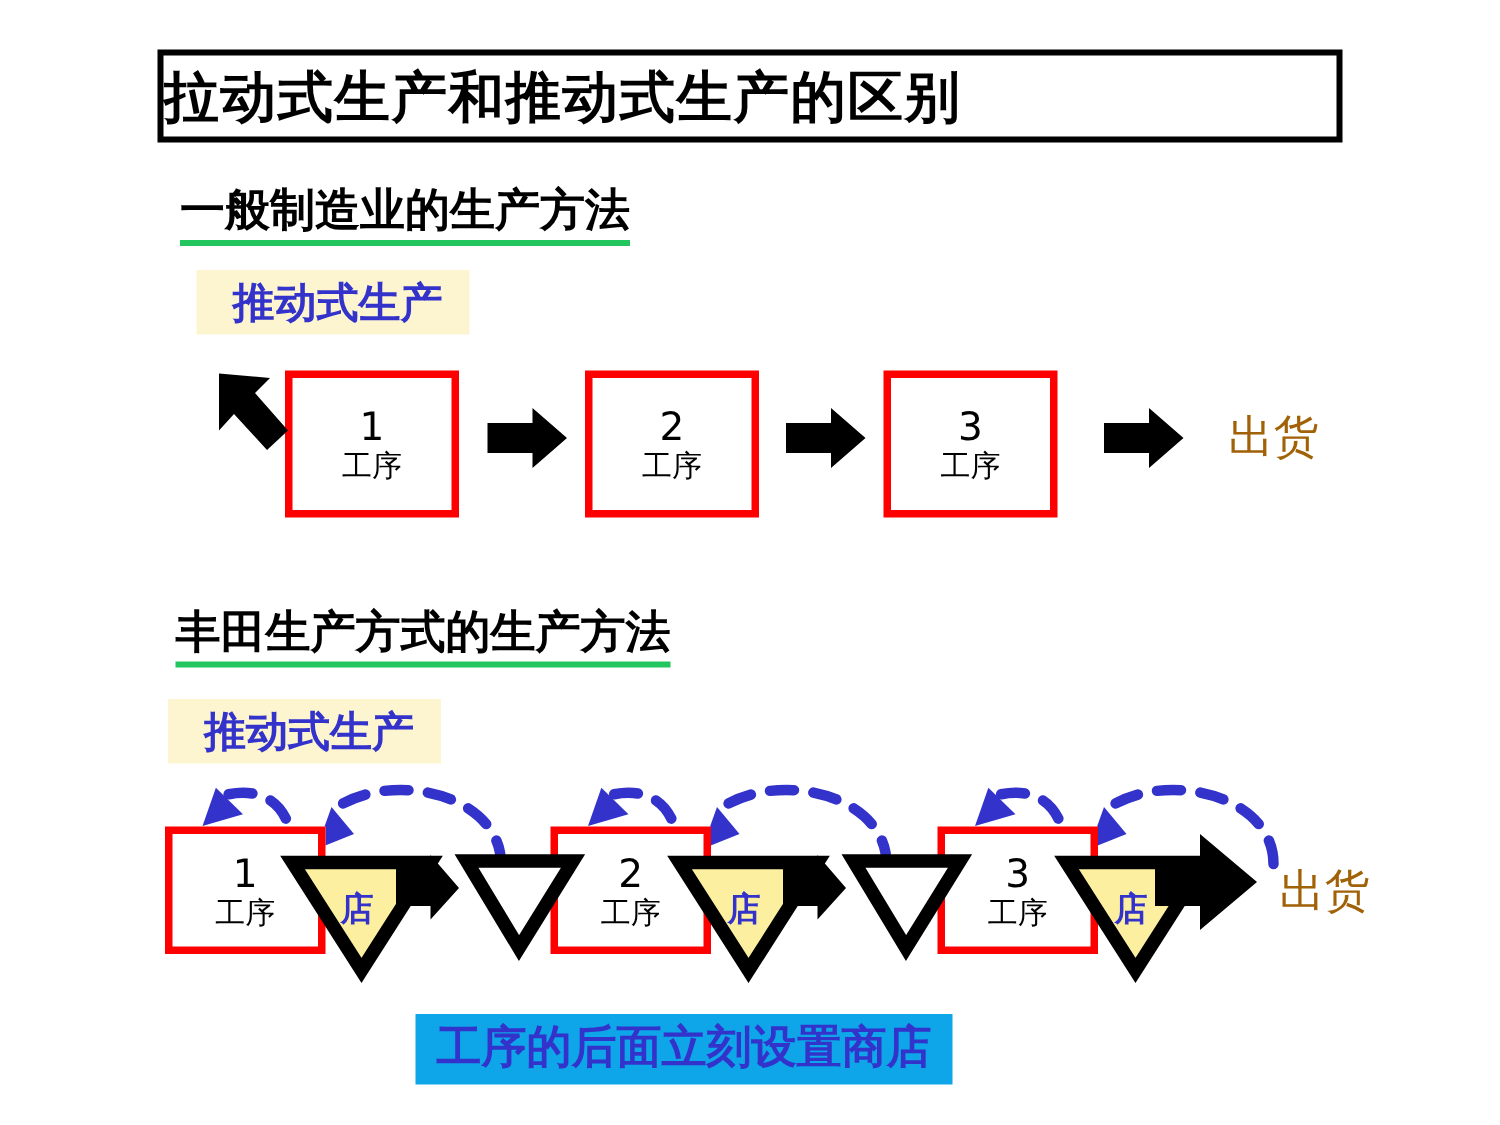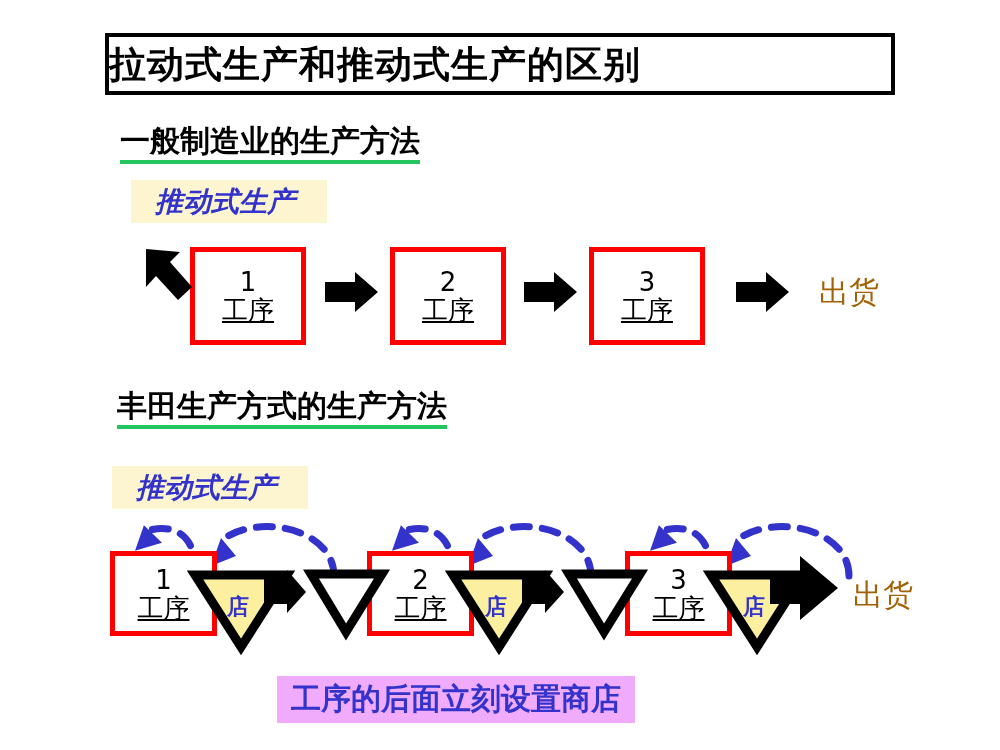--- a/index.html
+++ b/index.html
@@ -42,42 +42,41 @@
     position: absolute;
     font-size: 30px;
     font-weight: bold;
     color: #000000;
     white-space: nowrap;
     border-bottom: 4px solid #22c55e;
     padding-bottom: 1px;
     line-height: 1.15;
   }
   #heading-push { left: 120px; top: 124px; }
-  #heading-pull { left: 117px; top: 389px; }
+  #heading-pull { left: 117px; top: 405px; }
 
   
   .hl-label {
     position: absolute;
     background: #fcf5cf;
     color: #3333cc;
     font-size: 28px;
     font-weight: bold;
     white-space: nowrap;
     line-height: 1.25;
-    padding: 4px 32px 4px 24px;
-    font-style: italic;
+    padding: 4px 18px 4px 24px;
   }
   #label-push { left: 131px; top: 180px; }
   #label-pull { left: 112px; top: 466px; }
 
   .caption-banner {
     position: absolute;
     left: 277px;
     top: 676px;
-    background: #f0abfc;
+    background: #0ea5e9;
     color: #3333cc;
     font-size: 30px;
     font-weight: bold;
     white-space: nowrap;
     padding: 5px 14px 6px 14px;
     line-height: 1.2;
   }
 
   
   .proc-box {
@@ -91,24 +90,23 @@
     justify-content: center;
     z-index: 3;
   }
   .proc-num {
     font-size: 26px;
     color: #000000;
     line-height: 1;
     margin-bottom: 2px;
   }
   .proc-name {
-    font-size: 26px;
-    color: #000000;
-    line-height: 1;
-    text-decoration: underline;
+    font-size: 20px;
+    color: #000000;
+    line-height: 1;
   }
 
   .top-box { width: 116px; height: 98px; top: 247px; }
   #top-box-1 { left: 190px; }
   #top-box-2 { left: 390px; }
   #top-box-3 { left: 589px; }
 
   .bot-box { width: 107px; height: 85px; top: 551px; }
   #bot-box-1 { left: 110px; }
   #bot-box-2 { left: 367px; }

